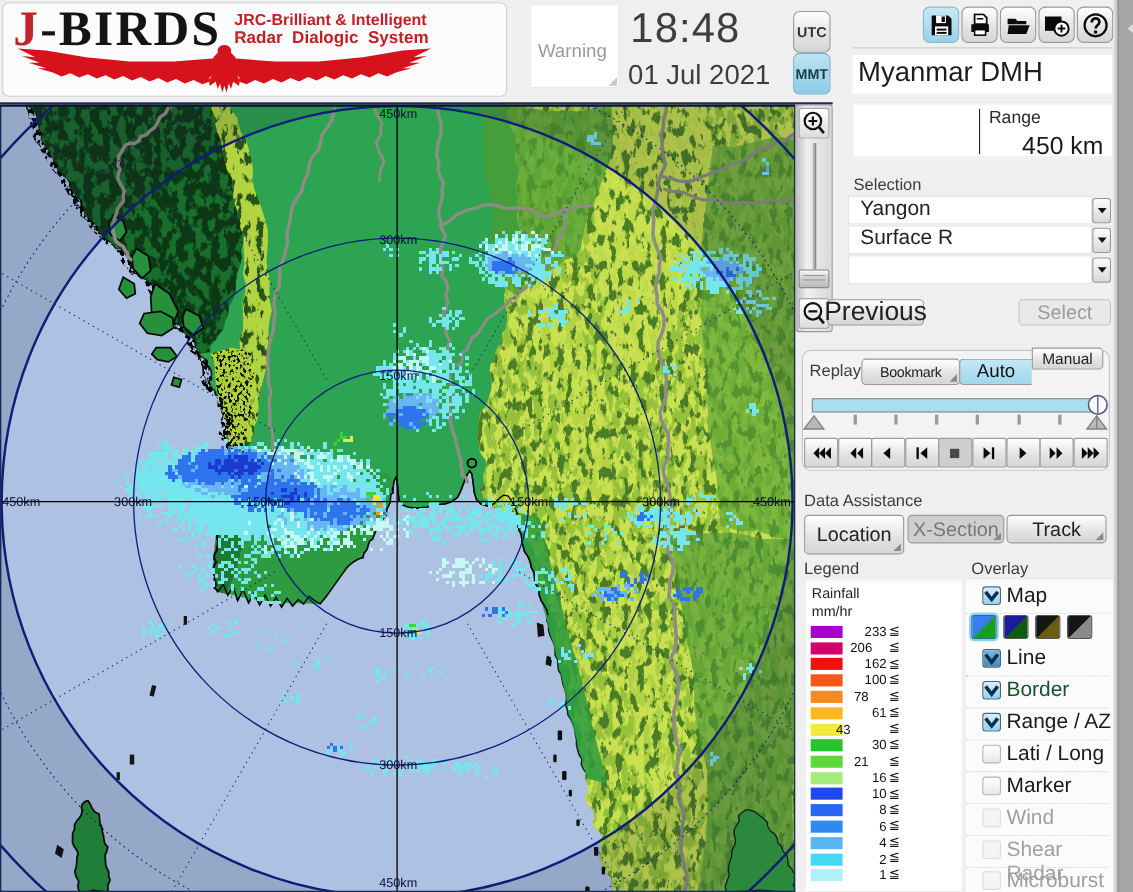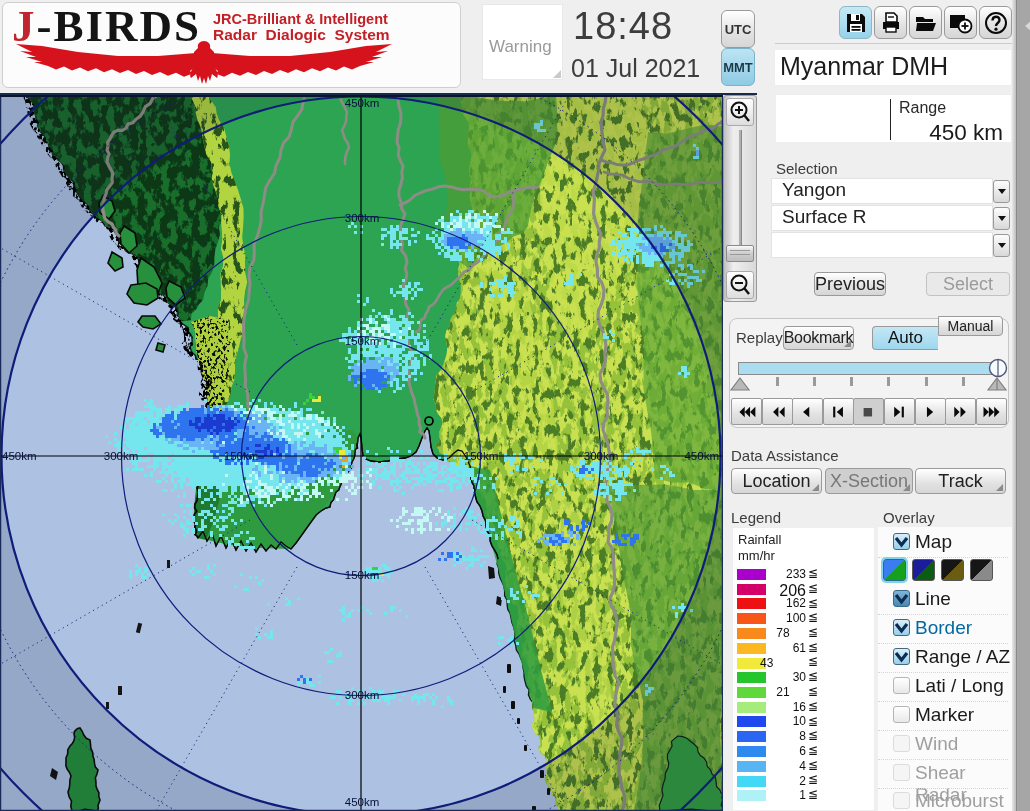--- a/index.html
+++ b/index.html
@@ -266,26 +266,26 @@
 <div class="abs" style="left:775px;top:120px;width:228px;text-align:right;font-size:22.5px;color:#1a1a1a">450 km</div>
 <div class="abs" style="left:776px;top:160px;font-size:15px;color:#3c3c3c">Selection</div>
 <div class="abs combo" style="left:771px;top:178px;width:222px;height:26px"></div>
 <div class="abs" style="left:782px;top:179px;font-size:19px;color:#222">Yangon</div>
 <div class="abs dropbtn" style="left:993px;top:180px"></div>
 <div class="abs combo" style="left:771px;top:205px;width:222px;height:26px"></div>
 <div class="abs" style="left:782px;top:206px;font-size:19px;color:#222">Surface R</div>
 <div class="abs dropbtn" style="left:993px;top:207px"></div>
 <div class="abs combo" style="left:771px;top:232px;width:222px;height:26px"></div>
 <div class="abs dropbtn" style="left:993px;top:234px"></div>
-<div class="abs btn" style="left:814px;top:272px;width:72px;height:24px;font-size:18px">Previous</div>
+<div class="abs btn" style="left:752px;top:272px;width:88px;height:24px;font-size:24px">Previous</div>
 <div class="abs btn dis" style="left:926px;top:272px;width:84px;height:24px;font-size:18px">Select</div>
 
 <div class="abs" style="left:729px;top:318px;width:280px;height:110px;border:1px solid #c6c6c6;border-radius:8px;background:#f3f3f3"></div>
 <div class="abs" style="left:736px;top:329px;font-size:15px;color:#3c3c3c">Replay</div>
-<div class="abs btn" style="left:783px;top:326px;width:71px;height:24px;font-size:16px;letter-spacing:-0.3px">Bookmark<div class="corner"></div></div>
+<div class="abs btn" style="left:783px;top:326px;width:90px;height:24px;font-size:13px;letter-spacing:-0.3px">Bookmark<div class="corner"></div></div>
 <div class="abs" style="left:872px;top:326px;width:66px;height:24px;background:linear-gradient(#c3e7f5,#9ed7ee);border:1px solid #999;border-right:none;border-radius:4px 0 0 4px;display:flex;align-items:center;justify-content:center;font-size:17px;color:#111">Auto</div>
 <div class="abs btn" style="left:938px;top:316px;width:65px;height:20px;font-size:14px;border-radius:0 4px 4px 0">Manual</div>
 <div class="abs" style="left:738px;top:362px;width:258px;height:13px;background:#abddf1;border:1px solid #8a8a8a"></div>
 <div class="abs" style="left:988px;top:357px;width:18px;height:22px;background:transparent"><svg width="20" height="24" viewBox="0 0 20 24">
       <circle cx="10" cy="11" r="8.5" fill="#f6fbfd" stroke="#557" stroke-width="1.4"></circle>
       <line x1="10" y1="3" x2="10" y2="19" stroke="#557" stroke-width="1.2"></line>
     </svg></div>
 <div class="abs" style="left:729px;top:377px;width:280px;height:13px">
     <div class="tick" style="left:47px"></div>
     <div class="tick" style="left:84px"></div>
@@ -344,33 +344,33 @@
       <path d="M4 3v12l6-6zM11 3v12l6-6z"></path>
     </svg>
   </div>
 <div class="abs btn" style="left:976px;top:398px;width:31px;height:27px;border-radius:2px">
     <svg width="23" height="16" viewBox="0 0 22 18" fill="#0a0a0a">
       <path d="M2 3v12l6-6zM8 3v12l6-6z"></path>
       <path d="M14 3v12l6-6z"></path>
     </svg>
   </div>
 <div class="abs" style="left:731px;top:447px;font-size:15px;color:#3c3c3c">Data Assistance</div>
-<div class="abs btn" style="left:731px;top:468px;width:91px;height:26px;font-size:18px">Location<div class="corner"></div></div>
+<div class="abs btn" style="left:731px;top:468px;width:91px;height:36px;font-size:18px">Location<div class="corner"></div></div>
 <div class="abs btn press" style="left:825px;top:468px;width:88px;height:26px;font-size:18px;color:#777">X-Section<div class="corner"></div></div>
 <div class="abs btn" style="left:915px;top:468px;width:91px;height:26px;font-size:18px">Track<div class="corner"></div></div>
 
 <div class="abs" style="left:731px;top:509px;font-size:15px;color:#3c3c3c">Legend</div>
 <div class="abs" style="left:732px;top:527px;width:143px;height:284px;background:#fff;border:1px solid #eee"></div>
 <div class="abs" style="left:738px;top:532px;font-size:13px;color:#222">Rainfall</div>
 <div class="abs" style="left:738px;top:548px;font-size:13px;color:#222">mm/hr</div>
 <div class="abs" style="left:737px;top:569px;width:29px;height:11px;background:#aa00cc"></div>
 <div class="abs" style="left:760px;top:567px;width:46px;text-align:right;font-size:12px;color:#111">233</div>
 <div class="abs" style="left:808px;top:566px;font-size:12px;color:#111;border-bottom:0px">≦</div>
 <div class="abs" style="left:737px;top:584px;width:29px;height:11px;background:#d4006a"></div>
-<div class="abs" style="left:760px;top:582px;width:46px;text-align:right;font-size:16px;color:#111">206</div>
+<div class="abs" style="left:760px;top:582px;width:46px;text-align:center;font-size:12px;color:#111">206</div>
 <div class="abs" style="left:808px;top:581px;font-size:12px;color:#111;border-bottom:0px">≦</div>
 <div class="abs" style="left:737px;top:598px;width:29px;height:11px;background:#ee1111"></div>
 <div class="abs" style="left:760px;top:596px;width:46px;text-align:right;font-size:12px;color:#111">162</div>
 <div class="abs" style="left:808px;top:596px;font-size:12px;color:#111;border-bottom:0px">≦</div>
 <div class="abs" style="left:737px;top:613px;width:29px;height:11px;background:#f85518"></div>
 <div class="abs" style="left:760px;top:611px;width:46px;text-align:right;font-size:12px;color:#111">100</div>
 <div class="abs" style="left:808px;top:610px;font-size:12px;color:#111;border-bottom:0px">≦</div>
 <div class="abs" style="left:737px;top:628px;width:29px;height:11px;background:#f8891c"></div>
 <div class="abs" style="left:760px;top:626px;width:46px;text-align:center;font-size:12px;color:#111">78</div>
 <div class="abs" style="left:808px;top:625px;font-size:12px;color:#111;border-bottom:0px">≦</div>
@@ -430,21 +430,21 @@
     </div>
     <span style="color:#1a1a1a">Line</span>
     <div style="position:absolute;left:0;top:26px;width:130px;border-top:1px dotted #d5d5d5"></div>
   </div>
 <div class="ovrow" style="top:617px">
     <div class="cb on">
       <svg class="check" width="15" height="13" viewBox="0 0 15 13">
         <path d="M2 3 L7.5 10 L13 3" fill="none" stroke="#0c2d52" stroke-width="3.2"></path>
       </svg>
     </div>
-    <span style="color:#0369a1">Border</span>
+    <span style="color:#14532d">Border</span>
     <div style="position:absolute;left:0;top:26px;width:130px;border-top:1px dotted #d5d5d5"></div>
   </div>
 <div class="ovrow" style="top:646px">
     <div class="cb on">
       <svg class="check" width="15" height="13" viewBox="0 0 15 13">
         <path d="M2 3 L7.5 10 L13 3" fill="none" stroke="#0c2d52" stroke-width="3.2"></path>
       </svg>
     </div>
     <span style="color:#1a1a1a">Range / AZ</span>
     <div style="position:absolute;left:0;top:26px;width:130px;border-top:1px dotted #d5d5d5"></div>

